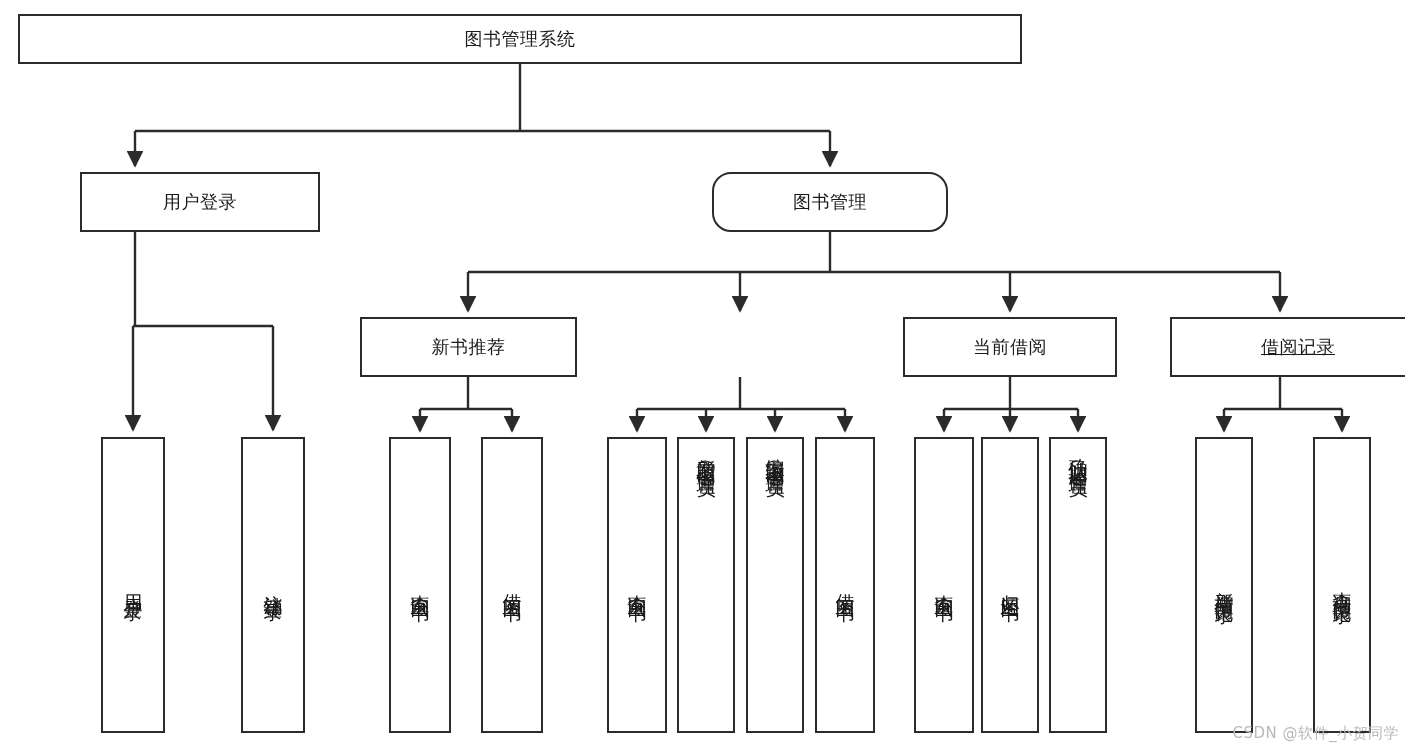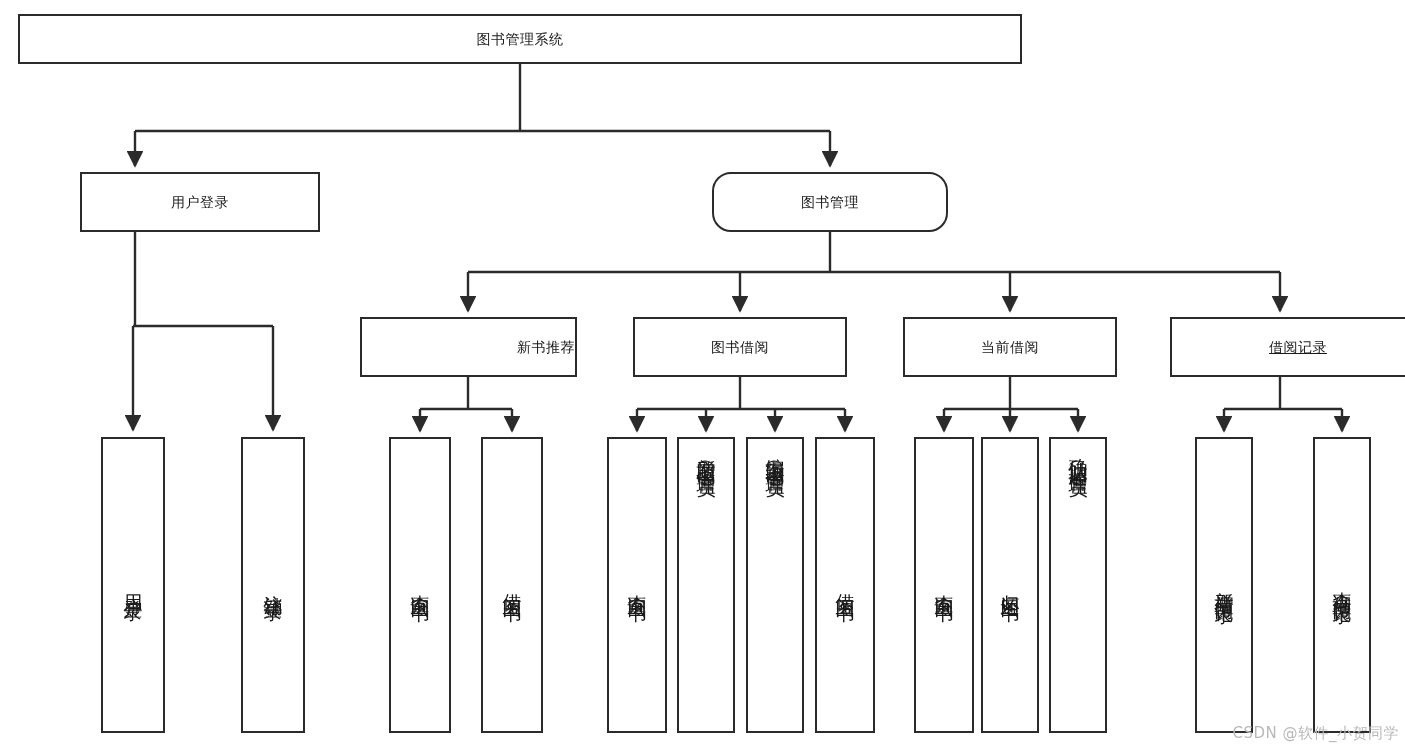--- a/index.html
+++ b/index.html
@@ -30,21 +30,21 @@
     position: absolute;
     box-sizing: border-box;
     border: 2px solid #2b2b2b;
     background: #ffffff;
     display: flex;
     align-items: center;
     justify-content: center;
     color: #1a1a1a;
   }
   .node-label {
-    font-size: 14px;
+    font-size: 18px;
     line-height: 1.15;
     letter-spacing: 0.5px;
     white-space: nowrap;
   }
   .vert .node-label {
     writing-mode: vertical-rl;
     text-orientation: upright;
     letter-spacing: 3px;
     font-size: 19px;
   }
@@ -128,25 +128,22 @@
     <span class="node-label">图书管理系统</span>
   </div>
 
   <div class="node-box" style="left:80px; top:172px; width:240px; height:60px;">
     <span class="node-label">用户登录</span>
   </div>
   <div class="node-box" style="left:712px; top:172px; width:236px; height:60px;border-radius:19px;">
     <span class="node-label">图书管理</span>
   </div>
 
-  <div class="node-box" style="left:360px; top:317px; width:217px; height:60px;justify-content:flex-end;">
+  <div class="node-box" style="left:360px; top:317px; width:217px; height:60px;">
     <span class="node-label">新书推荐</span>
-  </div>
-  <div class="node-box" style="left:633px; top:317px; width:214px; height:60px;">
-    <span class="node-label">图书借阅</span>
   </div>
   <div class="node-box" style="left:903px; top:317px; width:214px; height:60px;">
     <span class="node-label">当前借阅</span>
   </div>
   <div class="node-box" style="left:1170px; top:317px; width:256px; height:60px;text-decoration:underline;">
     <span class="node-label">借阅记录</span>
   </div>
 
   <div class="node-box vert center" style="left:101px; top:437px; width:64px; height:296px;">
     <span class="node-label">用户登录</span>

